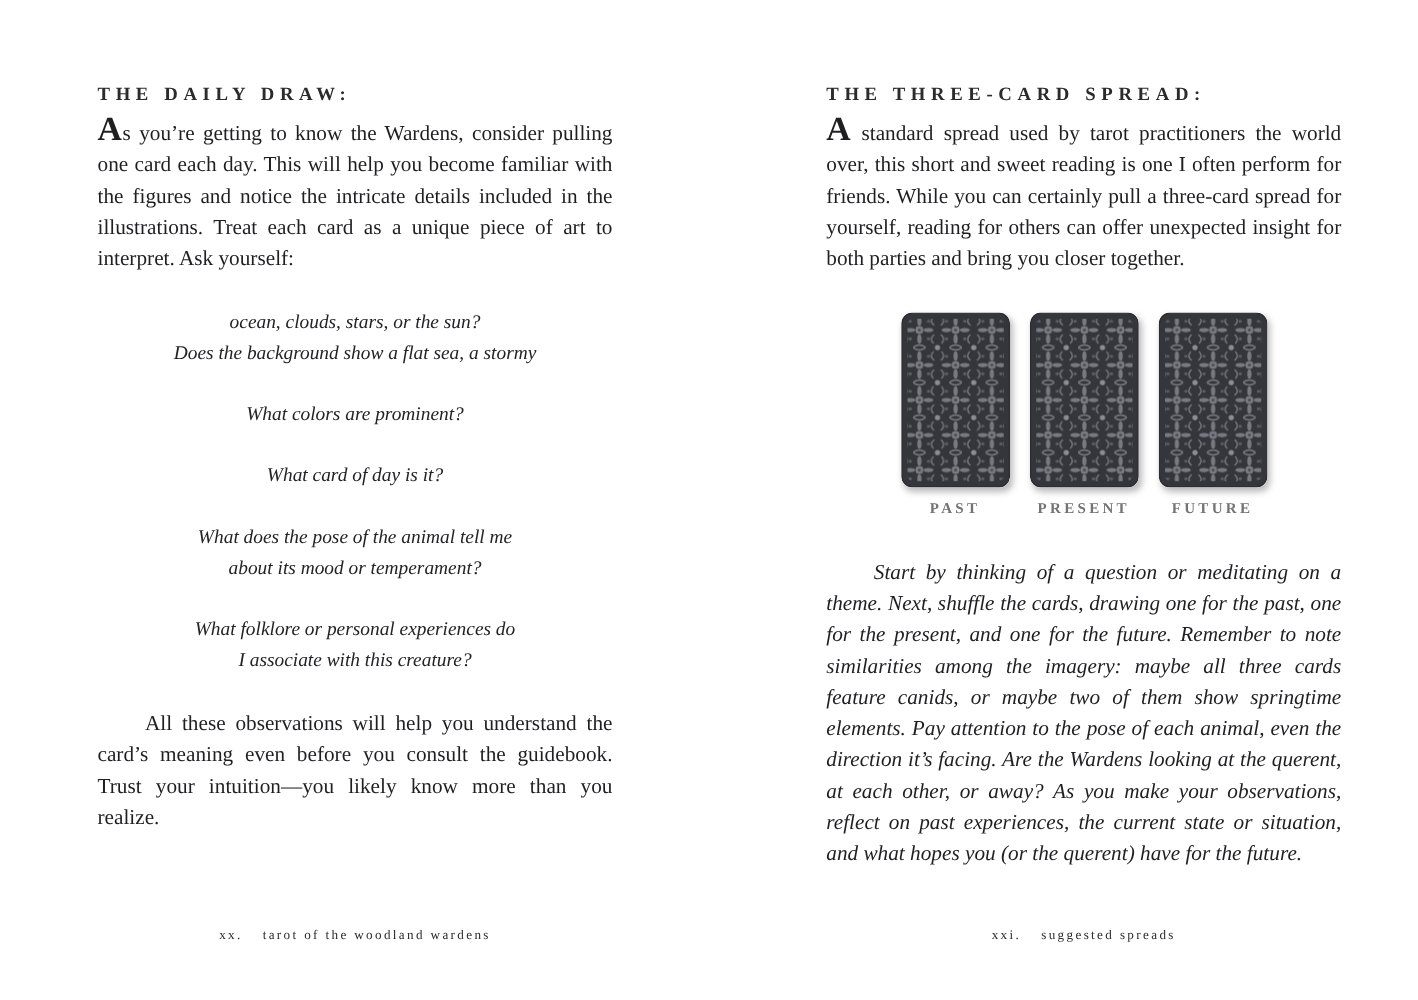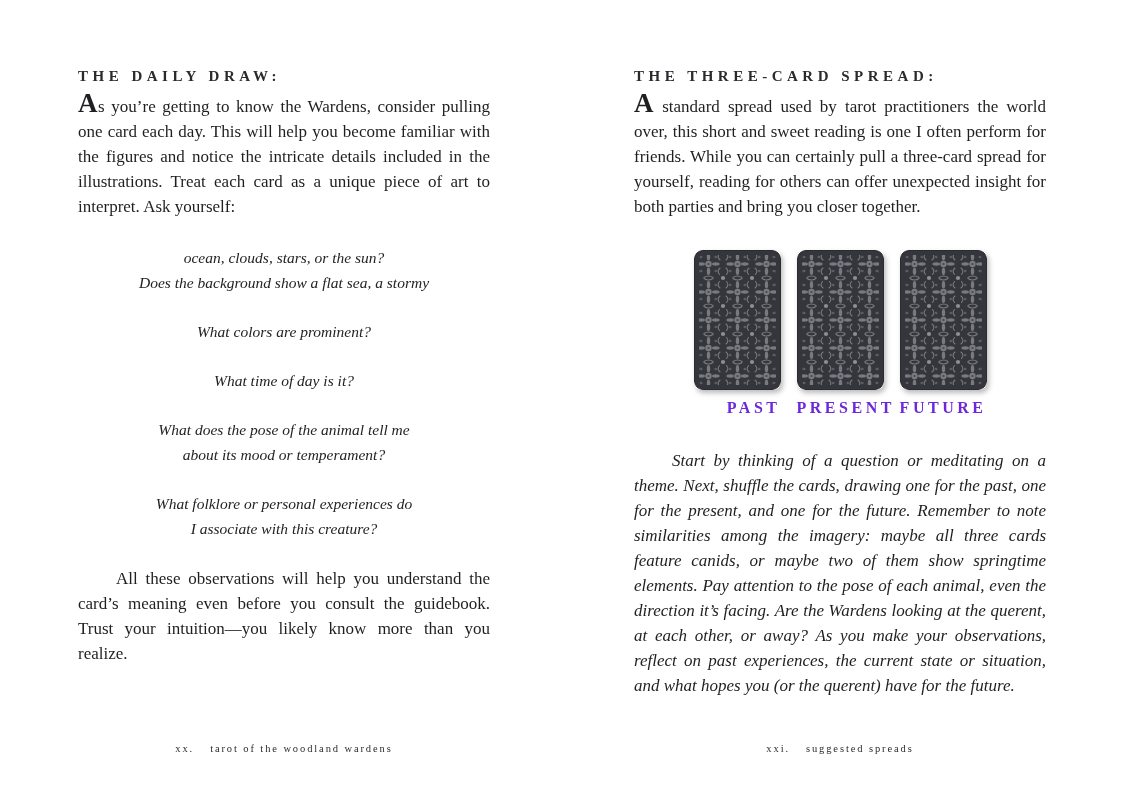--- a/index.html
+++ b/index.html
@@ -12,21 +12,21 @@
     overflow: hidden;
   }
   .spread { position: absolute; inset: 0; }
   .page {
     position: absolute;
     top: 0;
     width: 412px;
     height: 800px;
   }
   .page-left  { left: 78px; }
-  .page-right { left: 634px; }
+  .page-right { left: 661px; }
 
   .section-heading {
     padding-top: 68px;
     font-size: 15px;
     font-weight: 700;
     letter-spacing: 0.30em;
     color: #2b2b2f;
     white-space: nowrap;
   }
   .intro {
@@ -82,25 +82,25 @@
     display: block;
   }
   .card-labels {
     margin-top: 9px;
     display: flex;
     justify-content: center;
     gap: 16px;
   }
   .card-label {
     width: 87px;
-    text-align: right;
-    font-size: 16px;
+    text-align: center;
+    font-size: 12px;
     font-weight: 700;
     letter-spacing: 0.22em;
-    color: #6d28d9;
+    color: #737373;
     white-space: nowrap;
   }
 
   .footer {
     position: absolute;
     top: 743px;
     left: 0;
     width: 100%;
     text-align: center;
     font-size: 10.5px;
@@ -163,21 +163,21 @@
 
     <div class="questions">
       <div class="question">
         <div>ocean, clouds, stars, or the sun?</div>
         <div>Does the background show a flat sea, a stormy</div>
       </div>
       <div class="question">
         <div>What colors are prominent?</div>
       </div>
       <div class="question">
-        <div>What time of day is it?</div>
+        <div>What card of day is it?</div>
       </div>
       <div class="question">
         <div>What does the pose of the animal tell me</div>
         <div>about its mood or temperament?</div>
       </div>
       <div class="question">
         <div>What folklore or personal experiences do</div>
         <div>I associate with this creature?</div>
       </div>
     </div>

